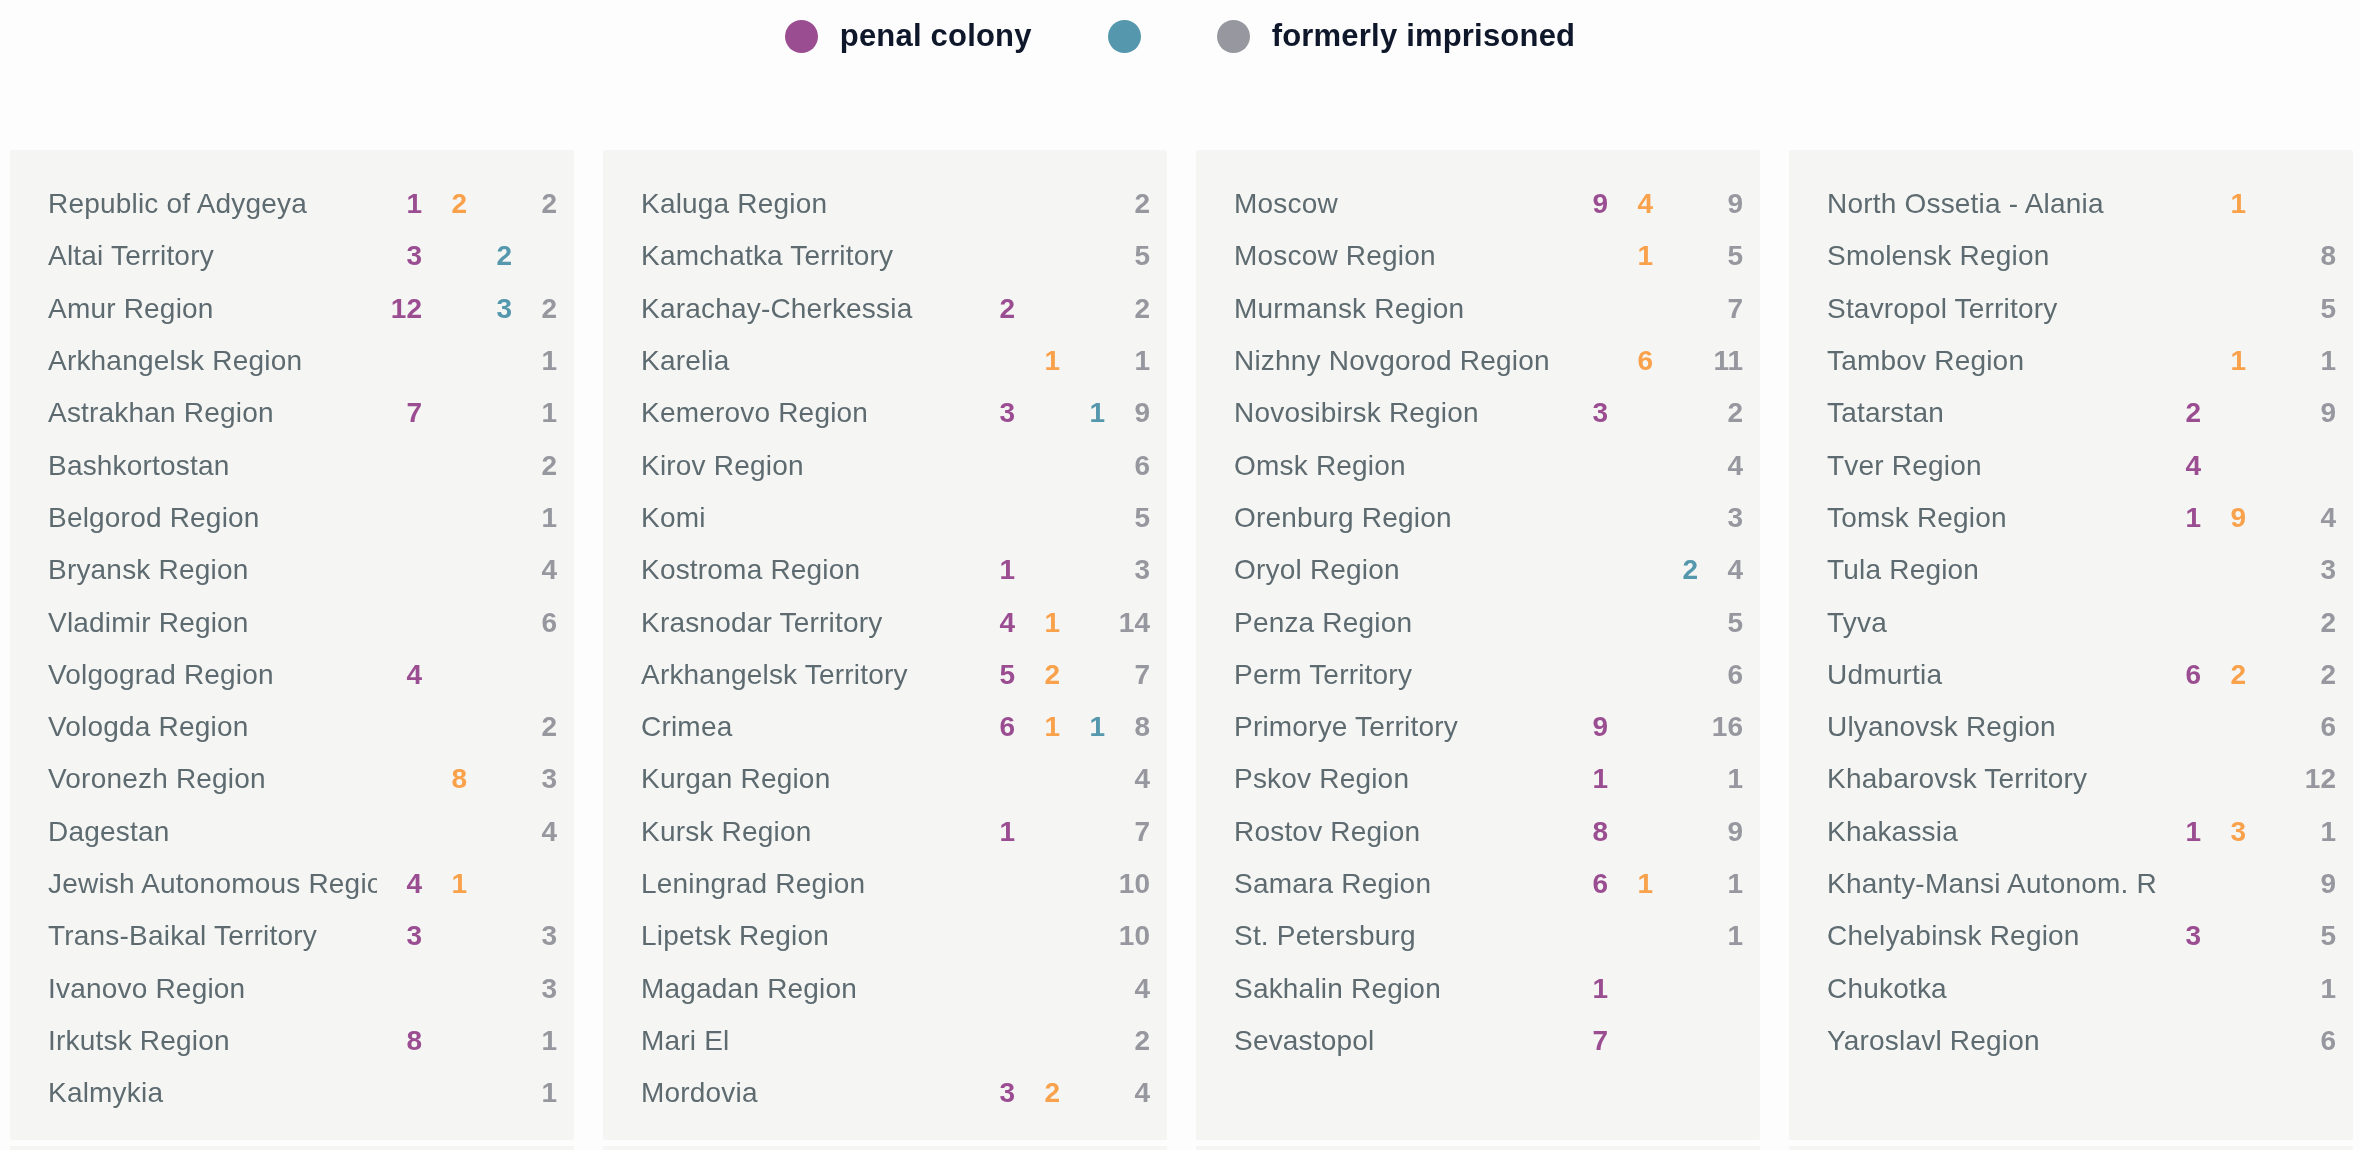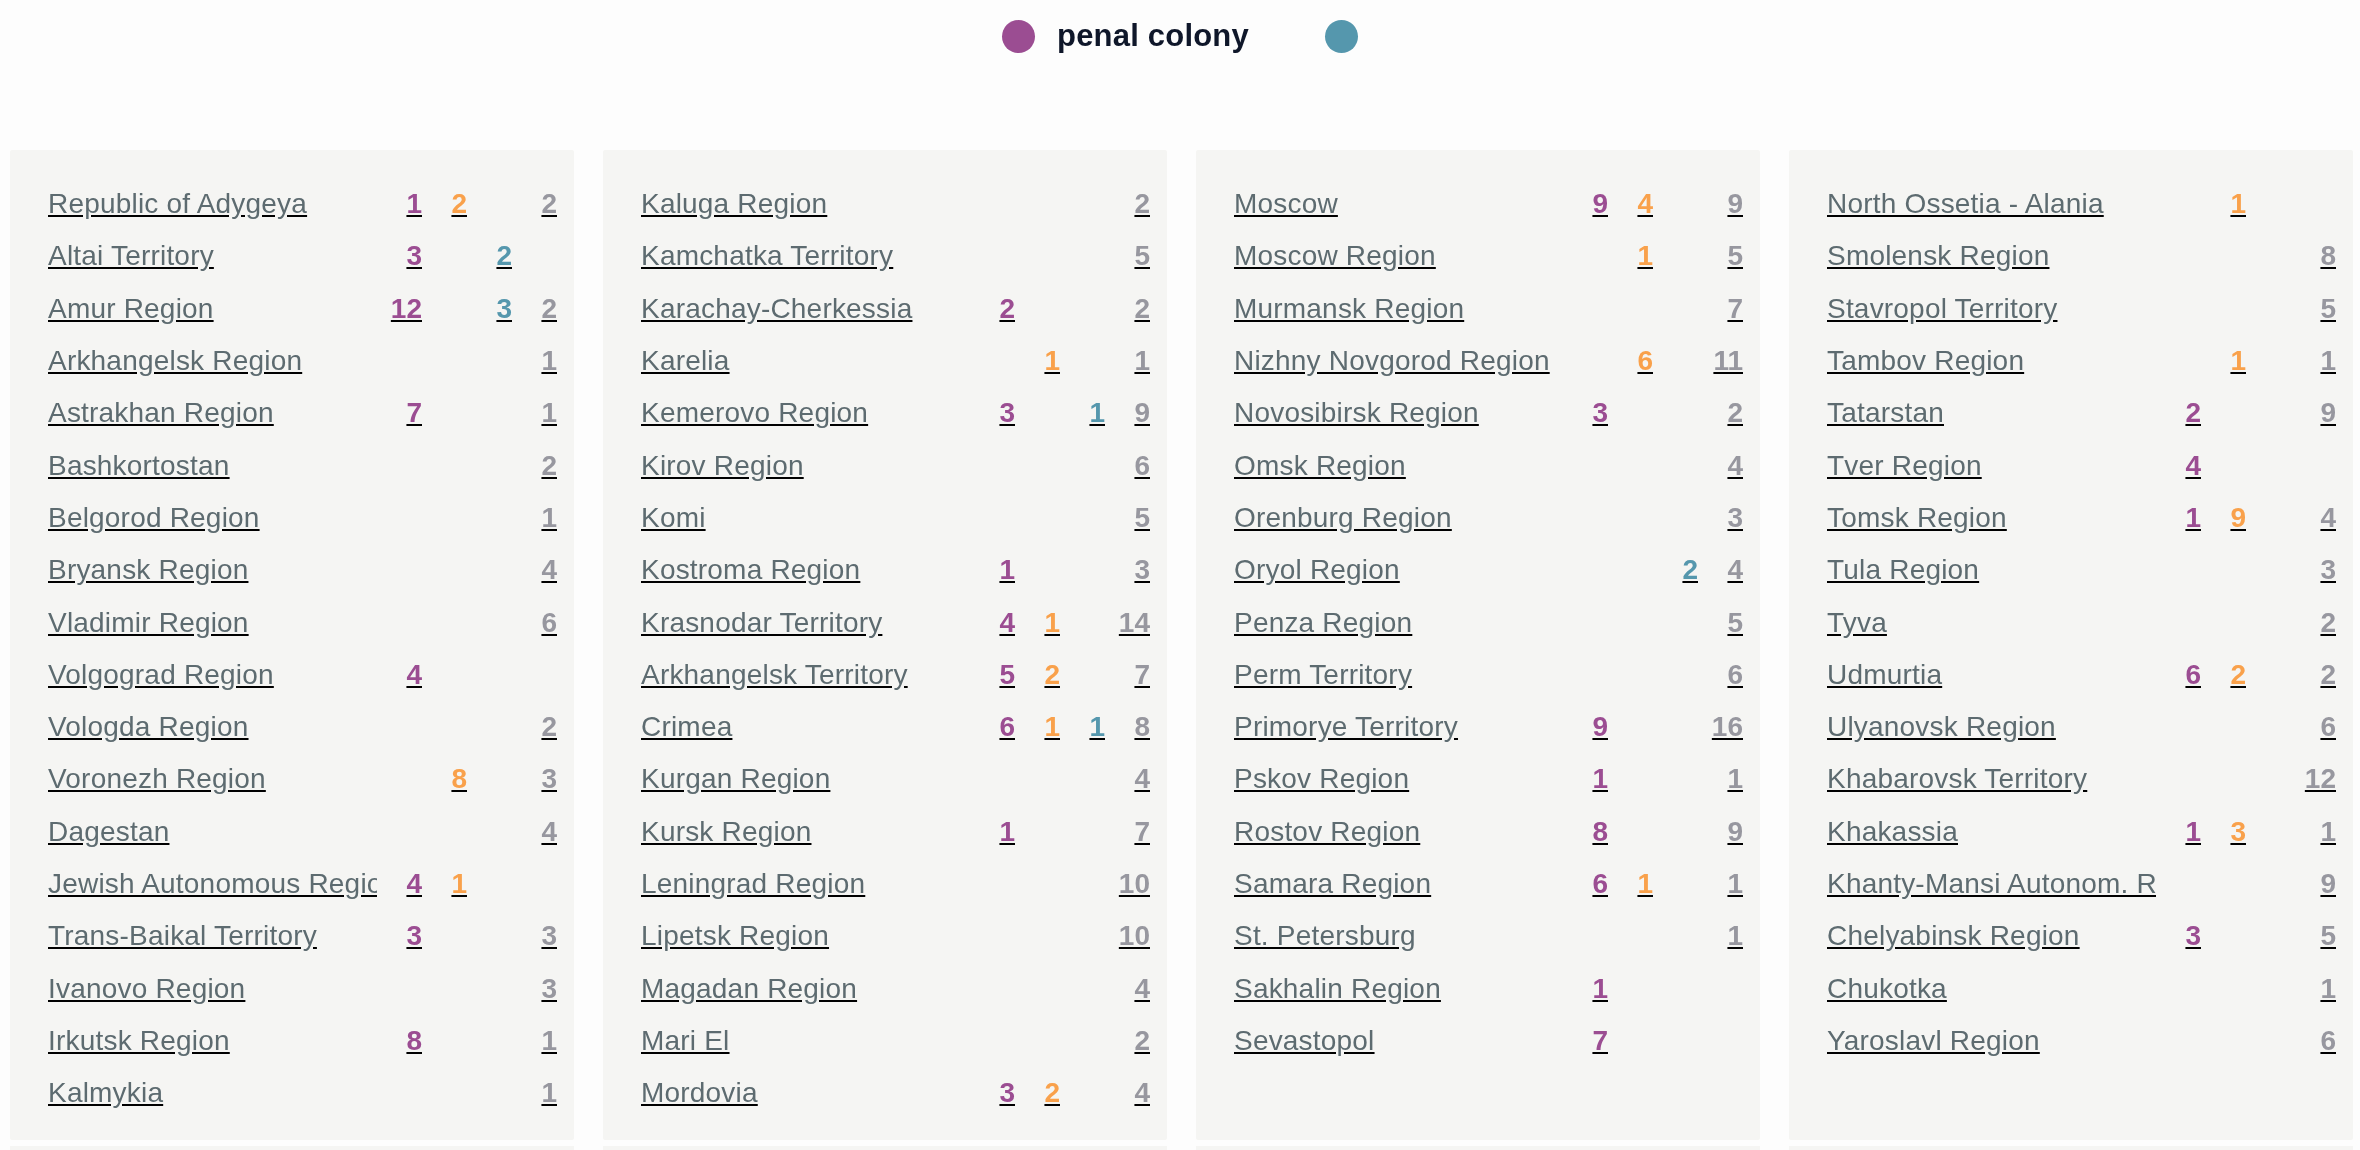--- a/index.html
+++ b/index.html
@@ -15,21 +15,21 @@
   }
   .legend-item{display:flex;align-items:center;gap:22px;}
   .legend-dot{width:33px;height:33px;border-radius:50%;display:inline-block;flex:0 0 auto;}
   .legend-label{font-size:31px;font-weight:600;color:#0f172a;letter-spacing:.2px;}
   .cards{
     position:absolute;top:150px;left:10px;
     display:flex;gap:29px;
   }
   .card{
     width:564px;height:990px;background:#f5f5f3;border-radius:2px;
-    padding-top:28px;box-sizing:border-box;text-decoration:underline;
+    padding-top:28px;box-sizing:border-box;
   }
   .row{
     display:flex;align-items:center;height:52.3px;
     padding:0 17px 0 38px;
   }
   .region-name{
     flex:1;font-size:28px;color:#5d6b70;letter-spacing:.2px;
     white-space:nowrap;overflow:hidden;
   }
   .slot{
@@ -49,20 +49,24 @@
 <body>
 
 <div class="legend">
     <div class="legend-item">
       <span class="legend-dot" style="background: rgb(155, 77, 146);"></span>
       <span class="legend-label">penal colony</span>
     </div>
     <div class="legend-item">
       <span class="legend-dot" style="background: rgb(85, 151, 173);"></span>
     </div>
+    <div class="legend-item">
+      <span class="legend-dot" style="background: rgb(151, 151, 159);"></span>
+      <span class="legend-label">formerly imprisoned</span>
+    </div>
   </div>
 <div class="cards">
     <div class="card">
       <div class="row">
         <span class="region-name">Republic of Adygeya</span>
         <span class="slot c0">1</span>
         <span class="slot c1">2</span>
         <span class="slot c2"></span>
         <span class="slot c3">2</span>
       </div>

